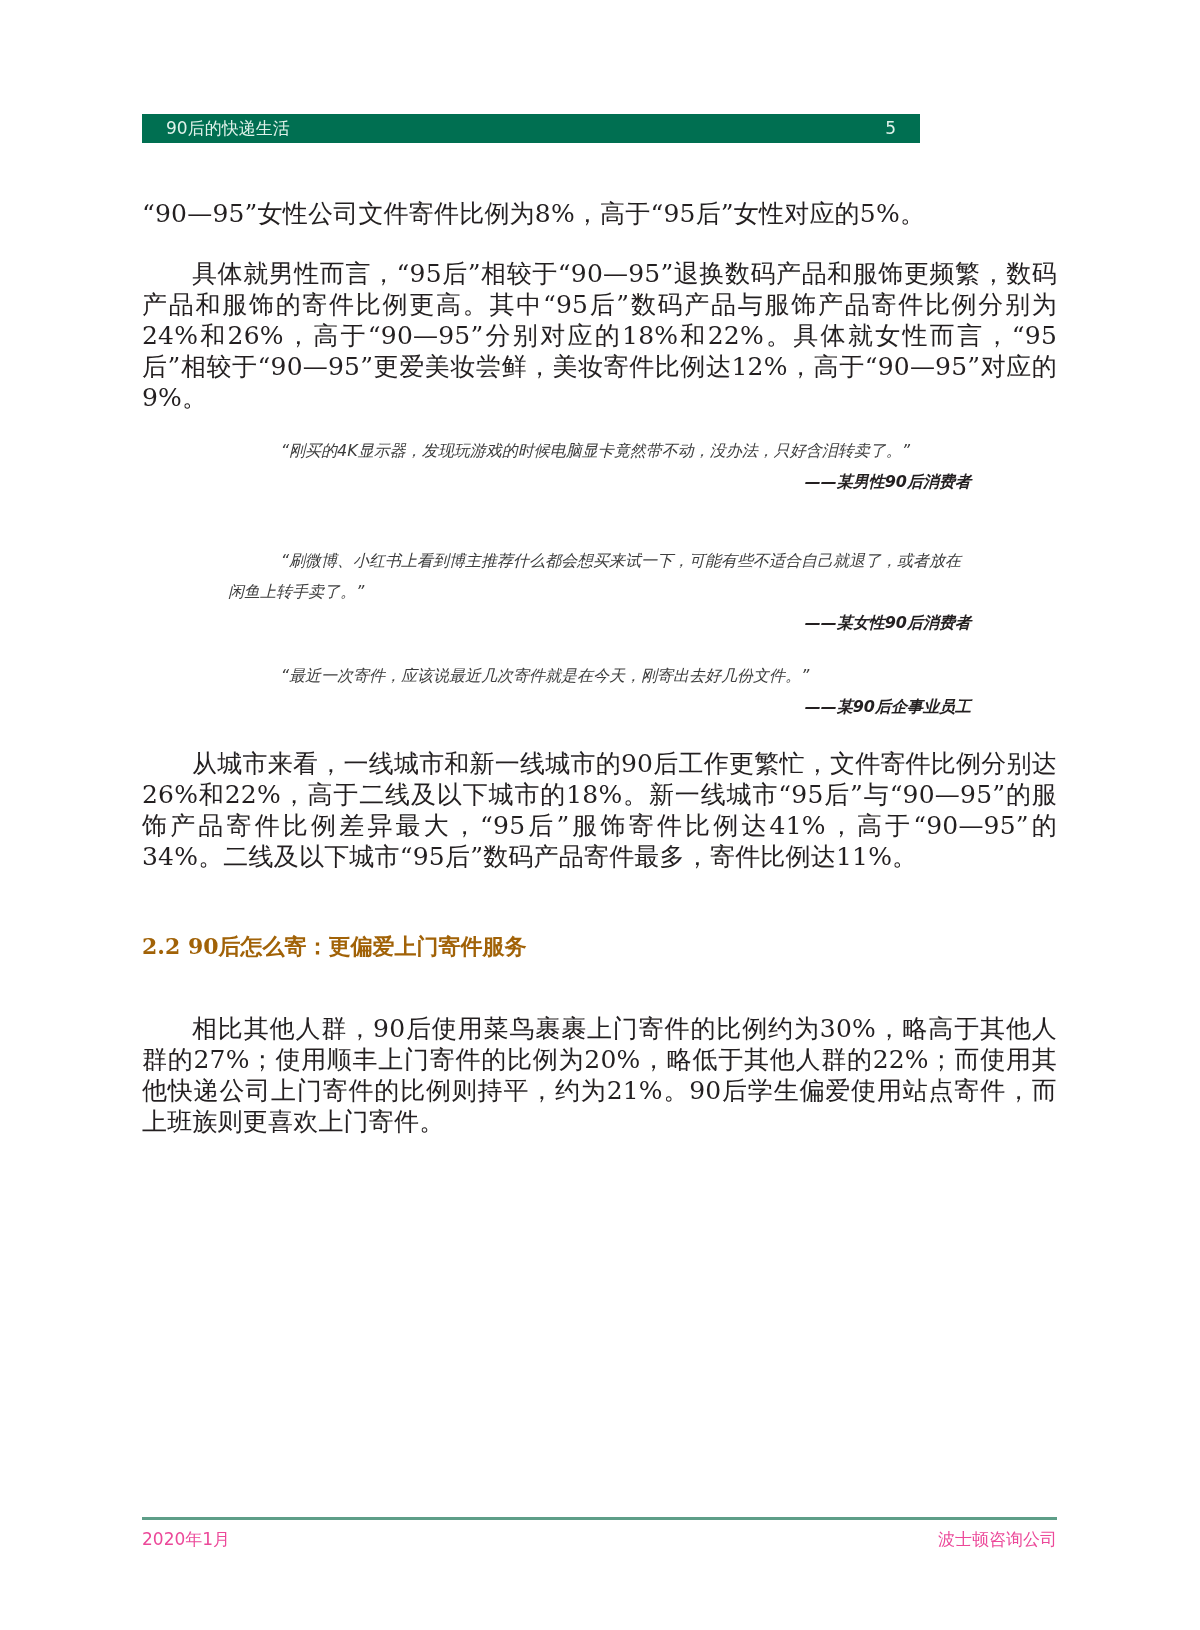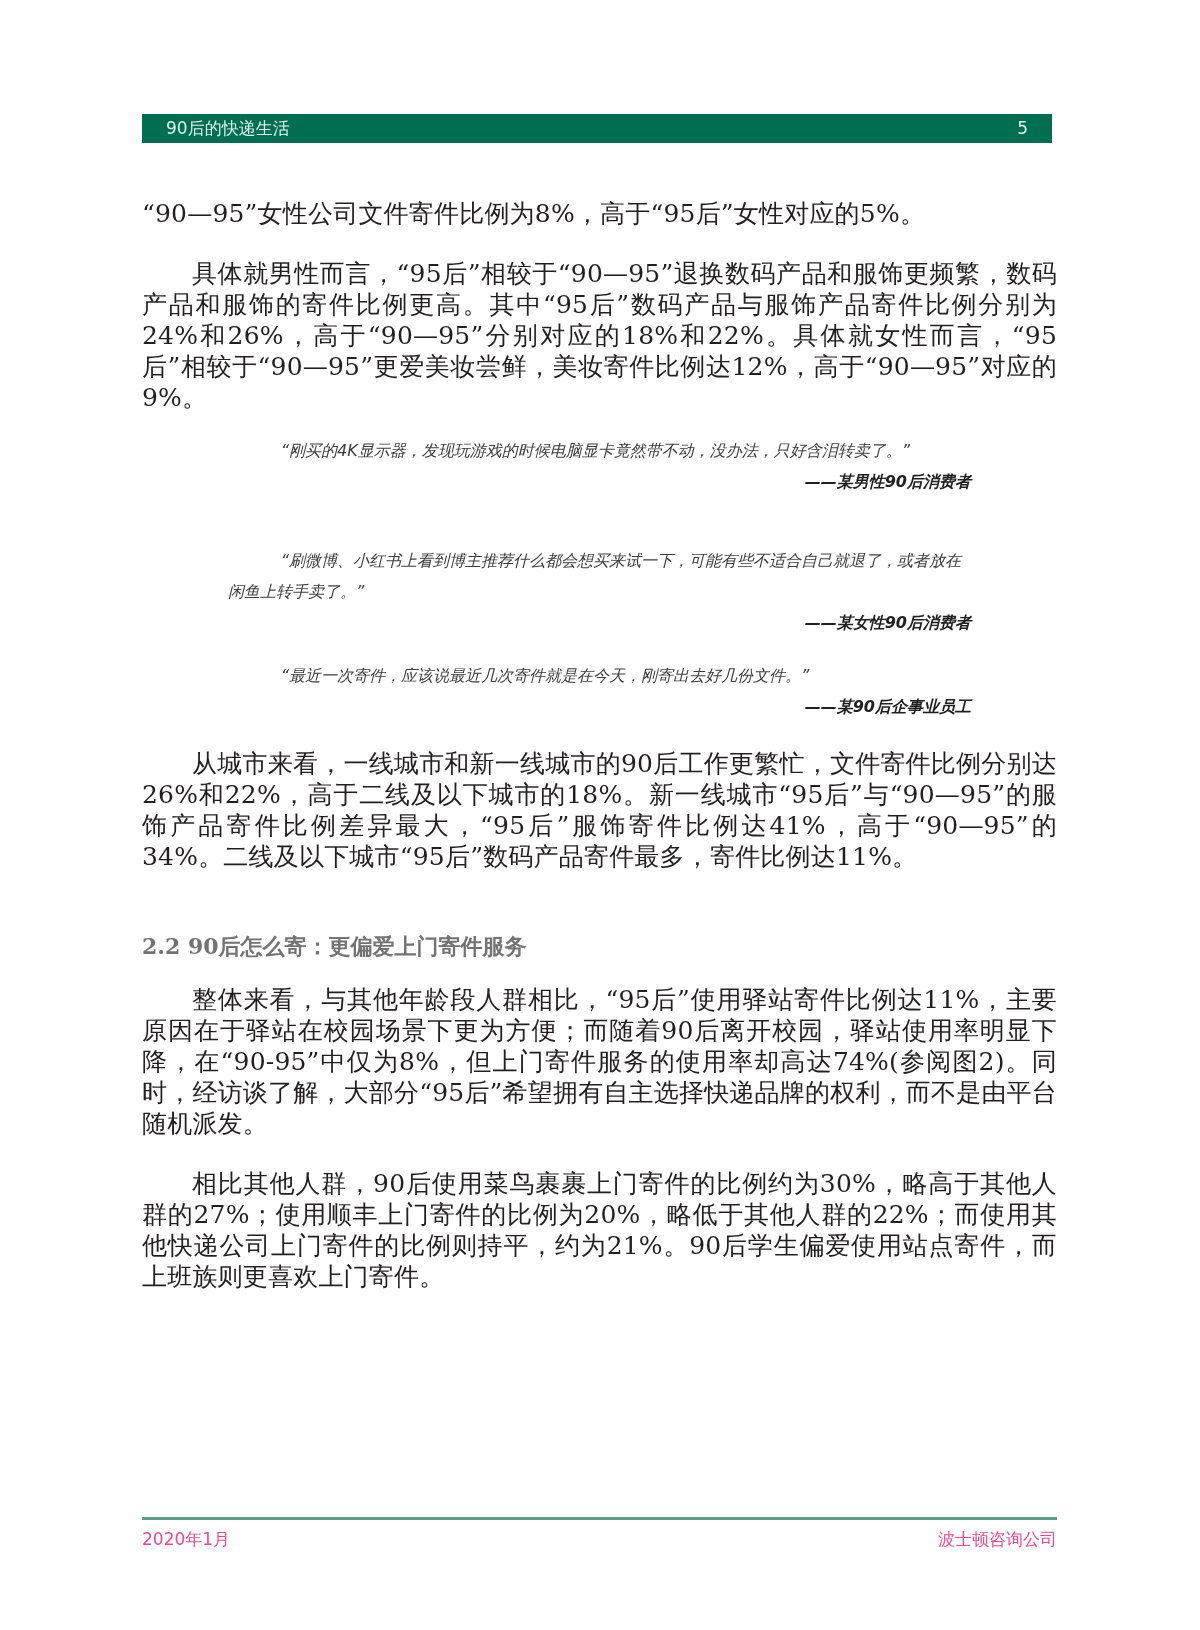--- a/index.html
+++ b/index.html
@@ -19,21 +19,21 @@
       position: absolute;
       left: 142px;
       top: 0;
       width: 915px;
       height: 1630px;
     }
     .header-bar {
       position: absolute;
       left: 0;
       top: 114px;
-      width: 910px;
+      width: 778px;
       height: 29px;
       background: #006f51;
       color: #dff2ea;
       font-family: "DejaVu Sans", "Liberation Sans", sans-serif;
       font-size: 17px;
       line-height: 29px;
     }
     .header-title {
       position: absolute;
       left: 24px;
@@ -78,21 +78,21 @@
       margin: 0;
     }
     .quote-attr {
       text-align: right;
       margin: 0;
       font-weight: bold;
       color: #231f20;
     }
     .section-heading {
       margin: 0;
-      color: #737373;
+      color: #a16207;
       font-weight: bold;
       font-size: 22px;
       line-height: 32px;
     }
     .gap-a { height: 29px; }
     .gap-b { height: 26px; }
     .gap-c { height: 22px; }
     .gap-d { height: 58px; }
     .footer-rule {
       position: absolute;
@@ -164,23 +164,20 @@
     <p class="body indent">
       <span class="lead">从城市来看，</span><span>一线城市和新一线城市的90后工作更繁忙，文件寄件比例分别达26%和22%，高于二线及以下城市的18%。新一线城市“95后”与“90—95”的服饰产品寄件比例差异最大，“95后”服饰寄件比例达41%，高于“90—95”的34%。二线及以下城市“95后”数码产品寄件最多，寄件比例达11%。</span>
     </p>
 
     <div class="gap-d"></div>
 
     <h2 class="section-heading">2.2  90后怎么寄：更偏爱上门寄件服务</h2>
 
     <div class="gap-c"></div>
 
-    <p class="body indent">
-      <span class="lead">整体来看，</span><span>与其他年龄段人群相比，“95后”使用驿站寄件比例达11%，主要原因在于驿站在校园场景下更为方便；而随着90后离开校园，驿站使用率明显下降，在“90-95”中仅为8%，但上门寄件服务的使用率却高达74%(参阅图2)。同时，经访谈了解，大部分“95后”希望拥有自主选择快递品牌的权利，而不是由平台随机派发。</span>
-    </p>
 
     <div class="gap-a"></div>
 
     <p class="body indent">
       <span class="lead">相比其他人群，</span><span>90后使用菜鸟裹裹上门寄件的比例约为30%，略高于其他人群的27%；使用顺丰上门寄件的比例为20%，略低于其他人群的22%；而使用其他快递公司上门寄件的比例则持平，约为21%。90后学生偏爱使用站点寄件，而上班族则更喜欢上门寄件。</span>
     </p>
 
   </div>
 
   <div class="footer-rule"></div>

